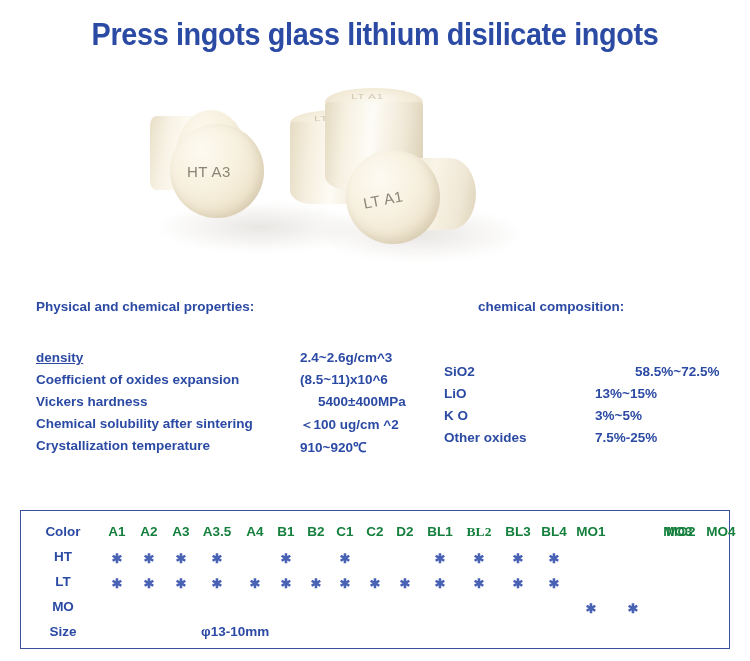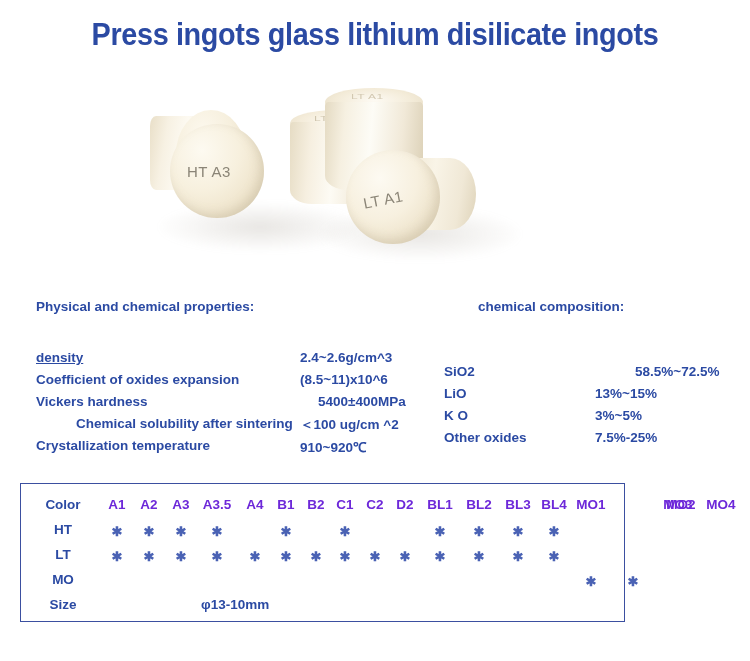--- a/index.html
+++ b/index.html
@@ -81,32 +81,32 @@
     font-size: 13.5px;
     font-weight: 700;
     color: #2b4aa3;
     white-space: nowrap;
   }
 
   
   .color-table {
     position: absolute;
     left: 20px;
-    top: 483px;
-    width: 605px;
+    top: 510px;
+    width: 710px;
     height: 139px;
     border: 1.5px solid #3b4fa0;
     box-sizing: border-box;
     background: #ffffff;
   }
   .tbl-cell {
     position: absolute;
     font-size: 13.5px;
     font-weight: 700;
-    color: #6d28d9;
+    color: #15803d;
     white-space: nowrap;
     text-align: center;
     transform: translateX(-50%);
   }
   .tbl-rowlabel {
     position: absolute;
     font-size: 13.5px;
     font-weight: 700;
     color: #2b4aa3;
     white-space: nowrap;
@@ -186,21 +186,21 @@
 
 <div class="spec-row" style="left:36px; top:350px;text-decoration:underline;">density</div>
 <div class="spec-row" style="left:300px; top:350px;">2.4~2.6g/cm^3</div>
 
 <div class="spec-row" style="left:36px; top:372px;">Coefficient of oxides expansion</div>
 <div class="spec-row" style="left:300px; top:372px;">(8.5~11)x10^6</div>
 
 <div class="spec-row" style="left:36px; top:394px;">Vickers hardness</div>
 <div class="spec-row" style="left:290px; top:394px;margin-left:28px;">5400±400MPa</div>
 
-<div class="spec-row" style="left:36px; top:416px;margin-left:40px;">Chemical solubility after sintering</div>
+<div class="spec-row" style="left:36px; top:416px;">Chemical solubility after sintering</div>
 <div class="spec-row" style="left:300px; top:416px;">＜100  ug/cm ^2</div>
 
 <div class="spec-row" style="left:36px; top:438px;">Crystallization temperature</div>
 <div class="spec-row" style="left:300px; top:438px;">910~920℃</div>
 
 <div class="sec-head" style="left:478px; top:299px;">chemical composition:</div>
 
 <div class="spec-row" style="left:444px; top:364px;">SiO2</div>
 <div class="spec-row" style="left:595px; top:364px;margin-left:40px;">58.5%~72.5%</div>
 
@@ -220,21 +220,21 @@
     <div class="tbl-cell" style="left: 128px; top: 13px;">A2</div>
     <div class="tbl-cell" style="left: 160px; top: 13px;">A3</div>
     <div class="tbl-cell" style="left: 196px; top: 13px;">A3.5</div>
     <div class="tbl-cell" style="left: 234px; top: 13px;">A4</div>
     <div class="tbl-cell" style="left: 265px; top: 13px;">B1</div>
     <div class="tbl-cell" style="left: 295px; top: 13px;">B2</div>
     <div class="tbl-cell" style="left: 324px; top: 13px;">C1</div>
     <div class="tbl-cell" style="left: 354px; top: 13px;">C2</div>
     <div class="tbl-cell" style="left: 384px; top: 13px;">D2</div>
     <div class="tbl-cell" style="left: 419px; top: 13px;">BL1</div>
-    <div class="tbl-cell" style="left: 458px; top: 13px;">BL2</div>
+    <div class="tbl-cell" style="left: 458px; top: 13px; font-family: Liberation Serif, serif;">BL2</div>
     <div class="tbl-cell" style="left: 497px; top: 13px;">BL3</div>
     <div class="tbl-cell" style="left: 533px; top: 13px;">BL4</div>
     <div class="tbl-cell" style="left: 570px; top: 13px;">MO1</div>
     <div class="tbl-cell" style="left: 612px; top: 13px; margin-left: 48px;">MO2</div>
     <div class="tbl-cell" style="left: 657px; top: 13px;">MO3</div>
     <div class="tbl-cell" style="left: 700px; top: 13px;">MO4</div>
     <div class="tbl-rowlabel" style="left: 42px; top: 38px;">HT</div>
     <div class="star" style="left: 96px; top: 41px;">✱</div>
     <div class="star" style="left: 128px; top: 41px;">✱</div>
     <div class="star" style="left: 160px; top: 41px;">✱</div>

